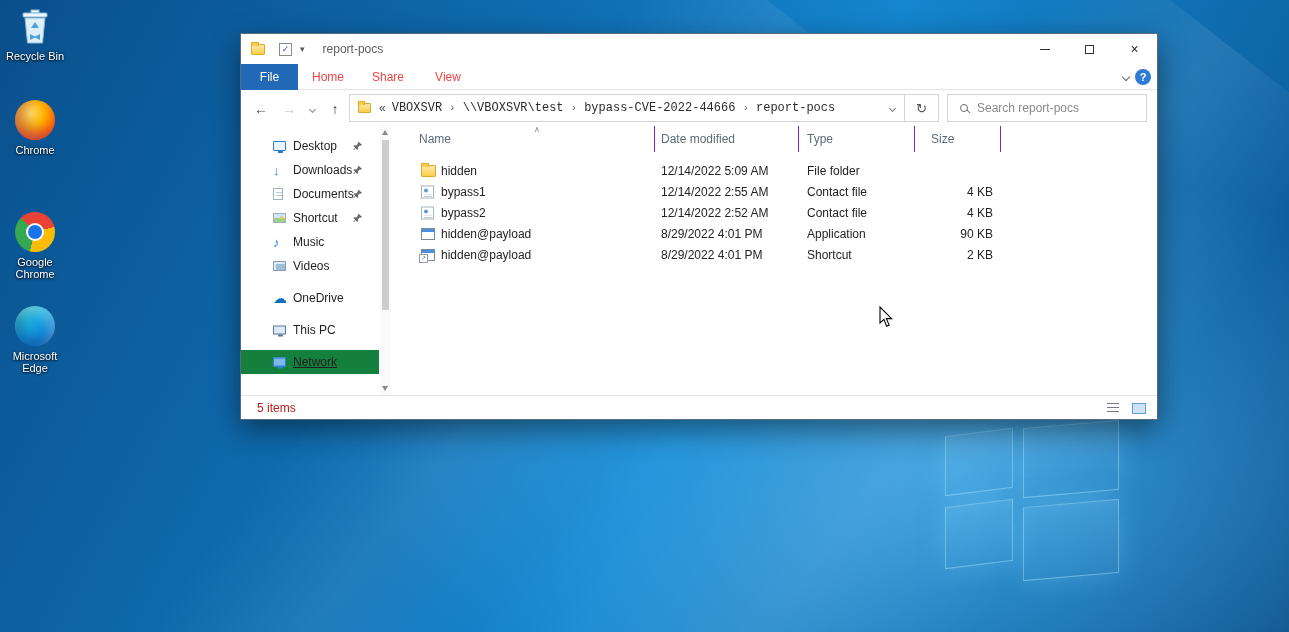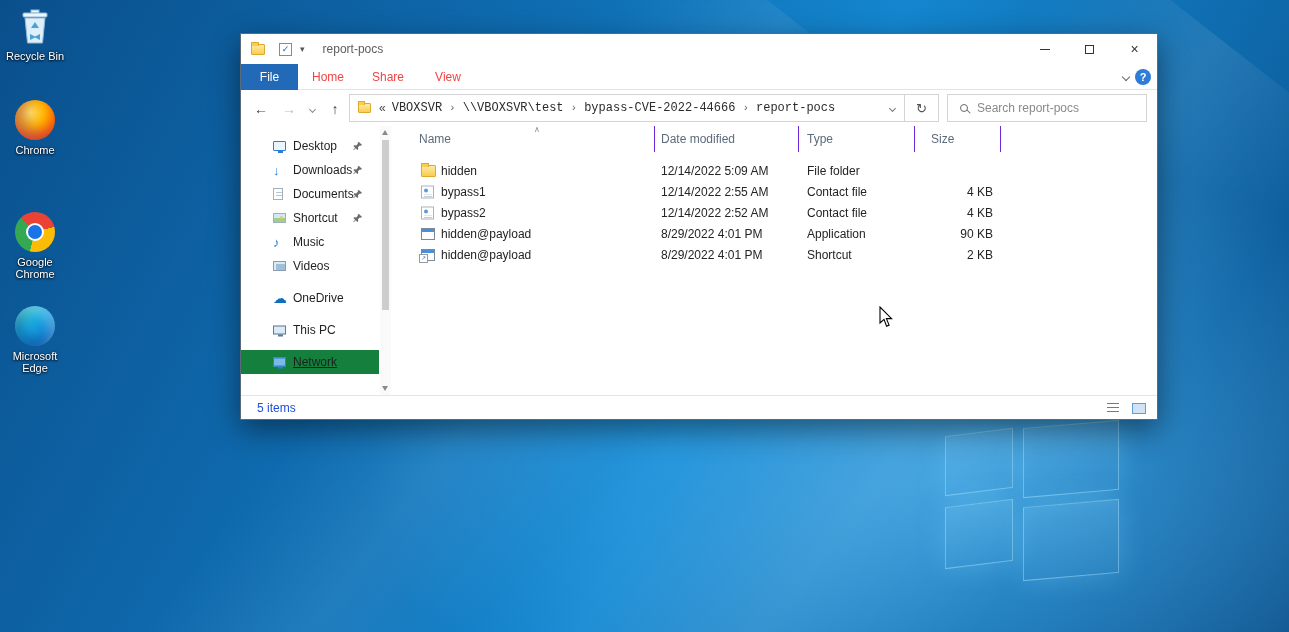--- a/index.html
+++ b/index.html
@@ -163,21 +163,21 @@
     background:repeating-linear-gradient(to bottom, #c3cdd8 0 1px, transparent 1px 2px); }
   .icn-application { width:14px; height:12px; border:1px solid #7a8a9a; background:#fff; }
   .icn-application::before { content:''; position:absolute; left:0; top:0; right:0; height:3px; background:#4a90d9; }
   .icn-shortcut { width:14px; height:12px; border:1px solid #7a8a9a; background:#fff; }
   .icn-shortcut::before { content:''; position:absolute; left:0; top:0; right:0; height:3px; background:#4a90d9; }
   .icn-shortcut::after { content:'↗'; position:absolute; left:-3px; bottom:-3px; width:7px; height:7px;
     background:#fff; border:1px solid #9a9a9a; color:#2269b8; font-size:6px; line-height:6px; text-align:center; }
 
   
   .statusbar { position:absolute; left:0; bottom:0; right:0; height:24px; border-top:1px solid #e4e4e4;
-    display:flex; align-items:center; font-size:12px; color:#1d4ed8; }
+    display:flex; align-items:center; font-size:12px; color:#b91c1c; }
   .status-text { padding-left:16px; }
   .view-toggles { position:absolute; right:8px; top:4px; display:flex; gap:6px; }
   .vt { width:20px; height:16px; display:flex; align-items:center; justify-content:center; }
   .vt-details-glyph { width:12px; height:10px;
     background:repeating-linear-gradient(to bottom, #778 0 1px, transparent 1px 4px); }
   .vt-thumbs-glyph { width:14px; height:11px; border:1px solid #5f9fd8; background:#cfe3f5; }
 
   
   .cursor { position:absolute; left:879px; top:306px; pointer-events:none; }
 </style>

